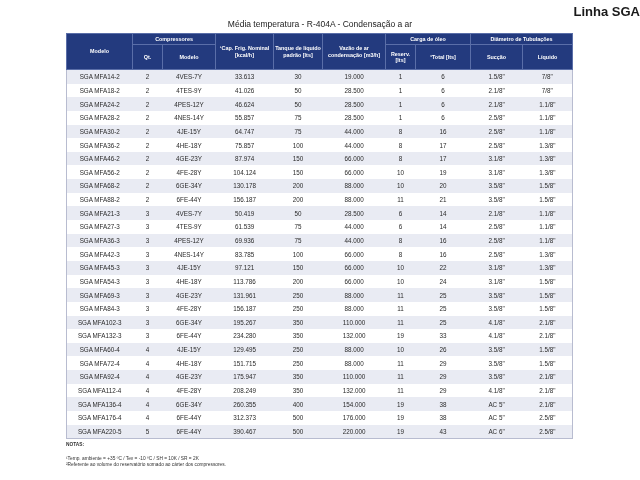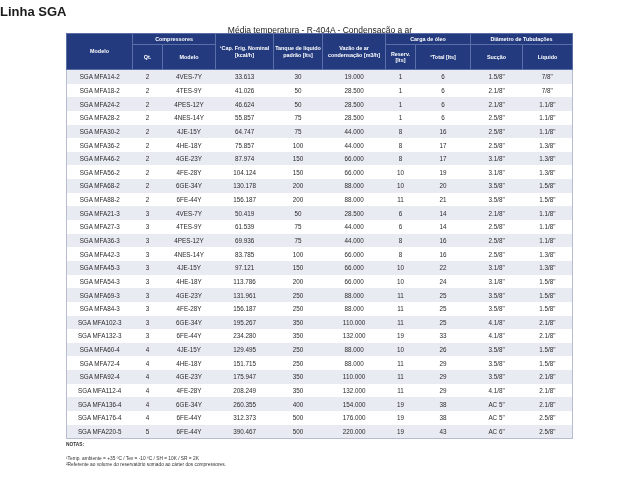--- a/index.html
+++ b/index.html
@@ -1,18 +1,18 @@
 <!DOCTYPE html>
 <html><head>
 <meta charset="utf-8">
 <style>
   html, body { margin: 0; padding: 0; background: #ffffff; }
   body { width: 640px; height: 480px; position: relative; overflow: hidden; font-family: "Liberation Sans", sans-serif; color: #222; }
-  .title { position: absolute; top: 4px; left: 0; width: 640px; text-align: left; font-size: 13px; font-weight: bold; color: #1a1a1a; }
-  .subtitle { position: absolute; top: 19px; left: 0; width: 640px; text-align: center; font-size: 8.5px; color: #222; margin-top: 6px; }
+  .title { position: absolute; top: 4px; left: 0; width: 640px; text-align: right; font-size: 13px; font-weight: bold; color: #1a1a1a; }
+  .subtitle { position: absolute; top: 19px; left: 0; width: 640px; text-align: center; font-size: 8.5px; color: #222; }
   table { position: absolute; top: 33px; left: 66px; width: 506px; border-collapse: collapse; table-layout: fixed; border: 1px solid #b8bcd0; }
   th { background: #233a7e; color: #ffffff; font-size: 5.4px; font-weight: bold; text-align: center; border: 1px solid #5a6ea8; padding: 0; line-height: 6.5px; }
   thead tr.r1 th { height: 10px; }
   thead tr.r2 th { height: 24px; }
   td { font-size: 6.3px; text-align: center; padding: 0; height: 13.65px; color: #2a2a2a; border: none; }
   tbody tr:nth-child(odd) td { background: #e9ebf3; }
   tbody tr:nth-child(even) td { background: #ffffff; }
   .notes { position: absolute; left: 66px; top: 442px; font-size: 4.8px; color: #333; line-height: 6px; }
   .notes .head { font-weight: bold; margin-bottom: 8px; }
 </style>

